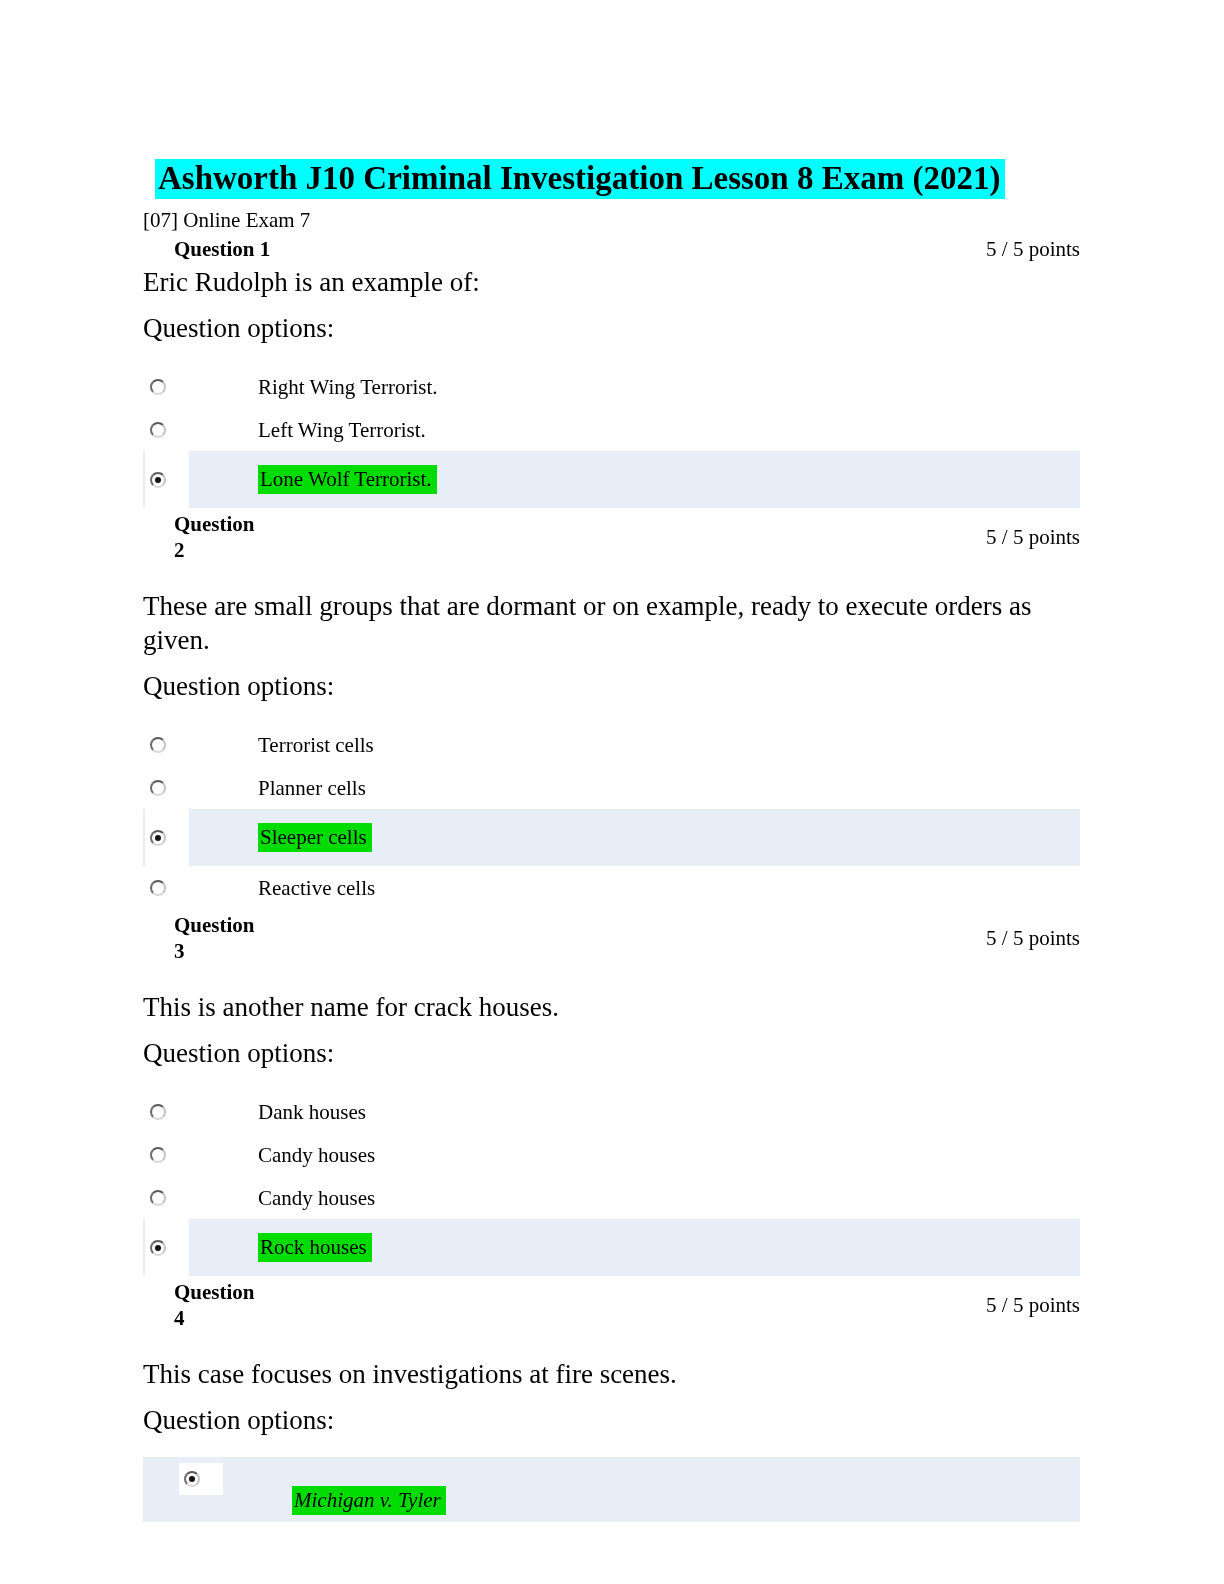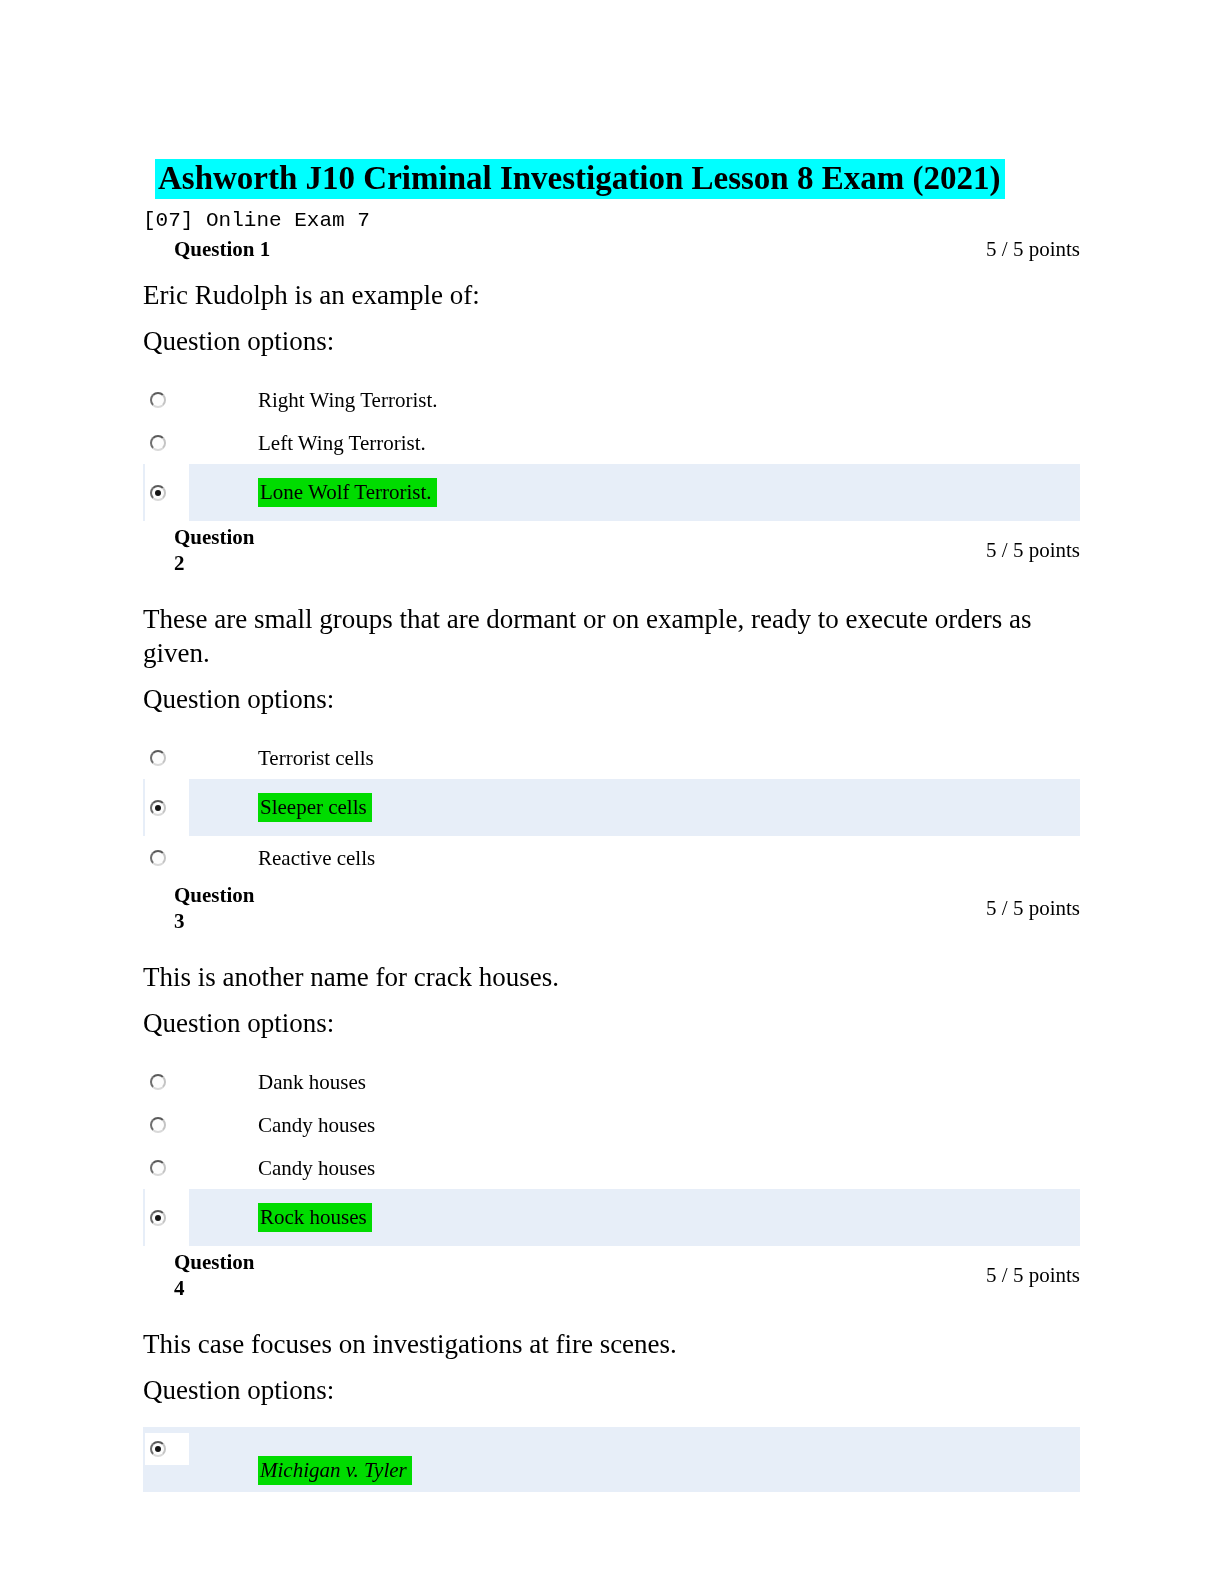--- a/index.html
+++ b/index.html
@@ -19,34 +19,34 @@
   }
   .title {
     margin: 0 0 10px 0;
     font-size: 33px;
     font-weight: bold;
     line-height: 40px;
     letter-spacing: 0px;
     padding-left: 12px;
   }
   .hl-cyan { background: var(--c-cyan, #00ffff); padding: 1px 5px 3px 3px; }
-  .subtitle { font-size: 21px; line-height: 25px; font-family: Liberation Mono, monospace; }
+  .subtitle { font-size: 21px; line-height: 25px; }
 
   .q-header {
     display: flex;
     justify-content: space-between;
     align-items: center;
     margin-top: 3px;
     margin-left: 31px;
   }
   .q-label { font-weight: bold; font-size: 21px; line-height: 26px; }
   .q-points { font-size: 21px; line-height: 26px; }
 
   .q-text { font-size: 27px; line-height: 34px; margin: 26px 0 0 0; }
-  .question:first-of-type .q-text { margin-top: 16px; }
+  .question:first-of-type .q-text { margin-top: 3px; }
   .q-options-heading { font-size: 27px; line-height: 34px; margin-top: 12px; }
 
   .q-options { margin-top: 20px; }
   .opt-row { display: flex; align-items: center; height: 43px; }
   .opt-row.selected { height: 57px; background: var(--c-row, #e7eef8); }
   .opt-radio-cell {
     flex: 0 0 115px;
     box-sizing: border-box;
     display: flex;
     align-items: center;
@@ -84,21 +84,21 @@
     width: 6px; height: 6px;
     border-radius: 50%;
     background: #141414;
   }
 
   .opt-label { font-size: 21px; line-height: 26px; }
   .hl-green { background: var(--c-green, #00dc00); padding: 1px 5px 2px 2px; }
   .italic { font-style: italic; }
 
   
-  .opt-row.tall { height: 65px; align-items: flex-start; }
+  .opt-row.tall { height: 65px; align-items: flex-start; padding-left: 34px; }
   .opt-row.tall .opt-radio-cell { align-items: flex-start; height: auto; }
   .opt-row.tall .radio-box { height: 32px; margin-top: 6px; }
   .opt-row.tall .opt-label { margin-top: 29px; }
 </style>
 </head>
 <body>
 
 <div class="page">
   <h1 class="title"><span class="hl-cyan">Ashworth J10 Criminal Investigation Lesson 8 Exam (2021)</span></h1>
   <div class="subtitle">[07] Online Exam 7</div>
@@ -146,20 +146,28 @@
         <div class="q-options-heading">Question options:</div>
         <div class="q-options">
           <div class="opt-row">
             <div class="opt-radio-cell">
               <div class="radio-box">
                 <span class="radio"></span>
               </div>
             </div>
             <span class="opt-label">Terrorist cells</span>
           </div>
+          <div class="opt-row">
+            <div class="opt-radio-cell">
+              <div class="radio-box">
+                <span class="radio"></span>
+              </div>
+            </div>
+            <span class="opt-label">Planner cells</span>
+          </div>
           <div class="opt-row selected">
             <div class="opt-radio-cell">
               <div class="radio-box">
                 <span class="radio checked"></span>
               </div>
             </div>
             <span class="opt-label hl-green">Sleeper cells</span>
           </div>
           <div class="opt-row">
             <div class="opt-radio-cell">

